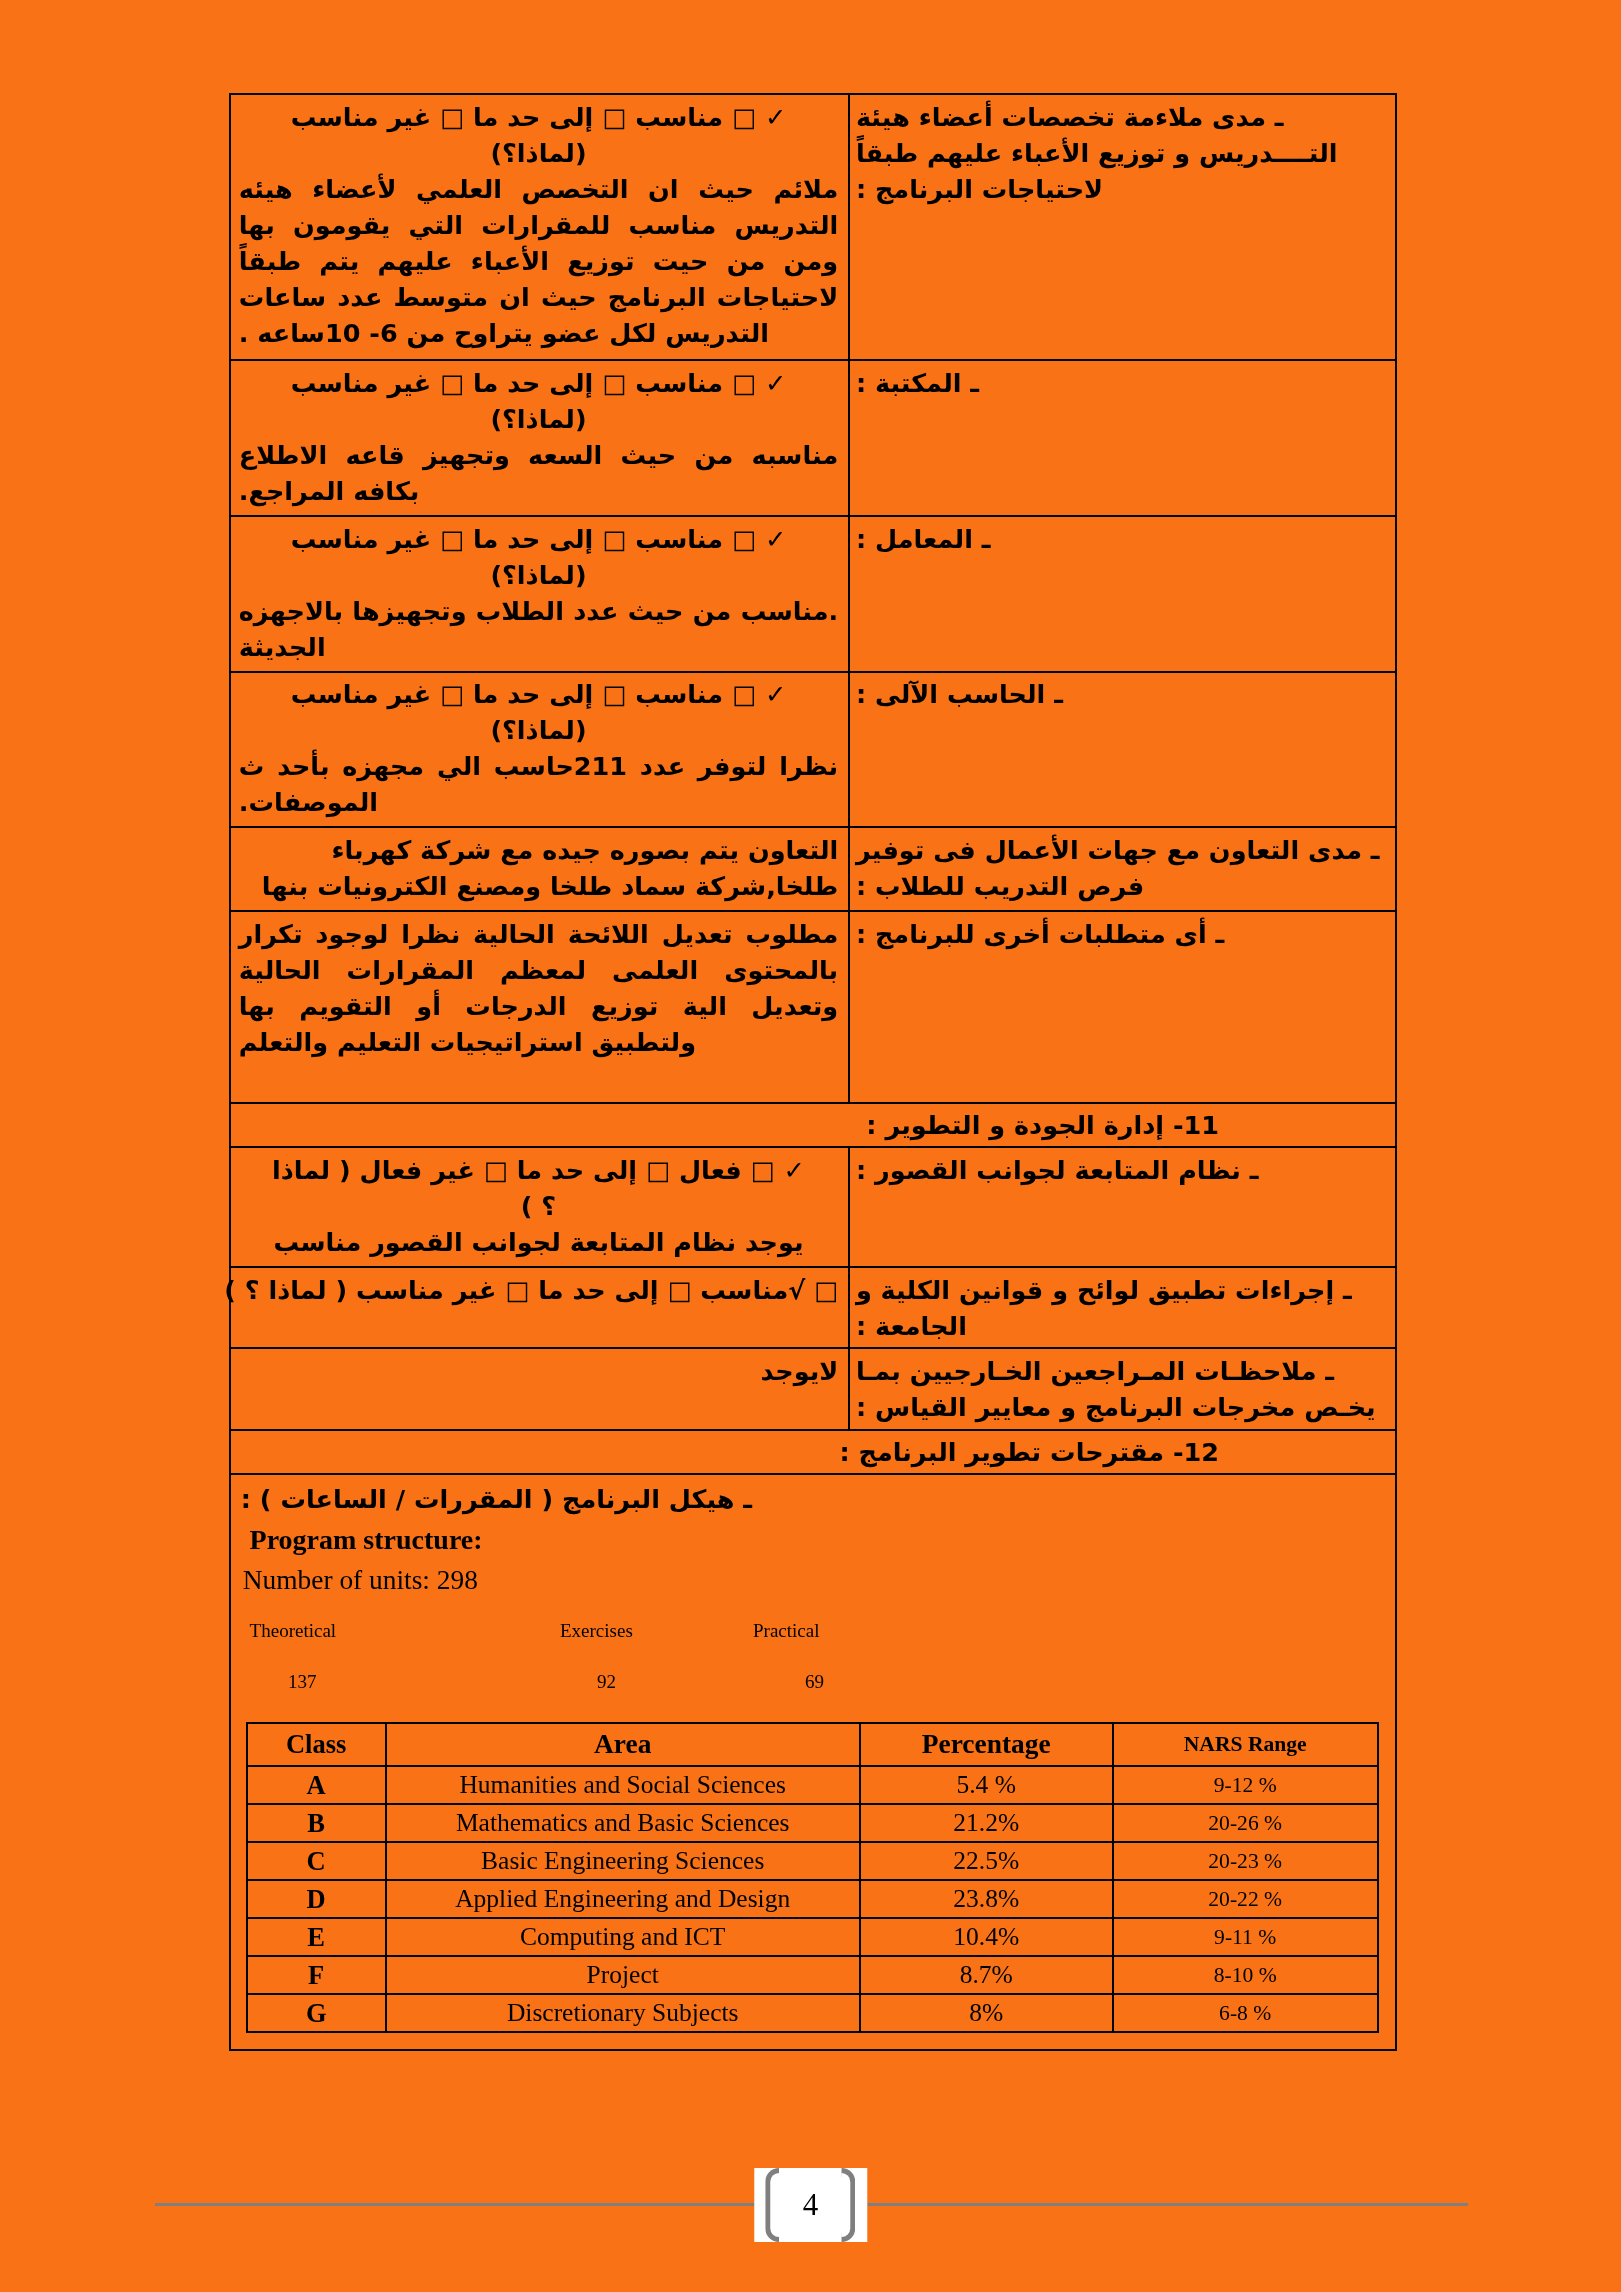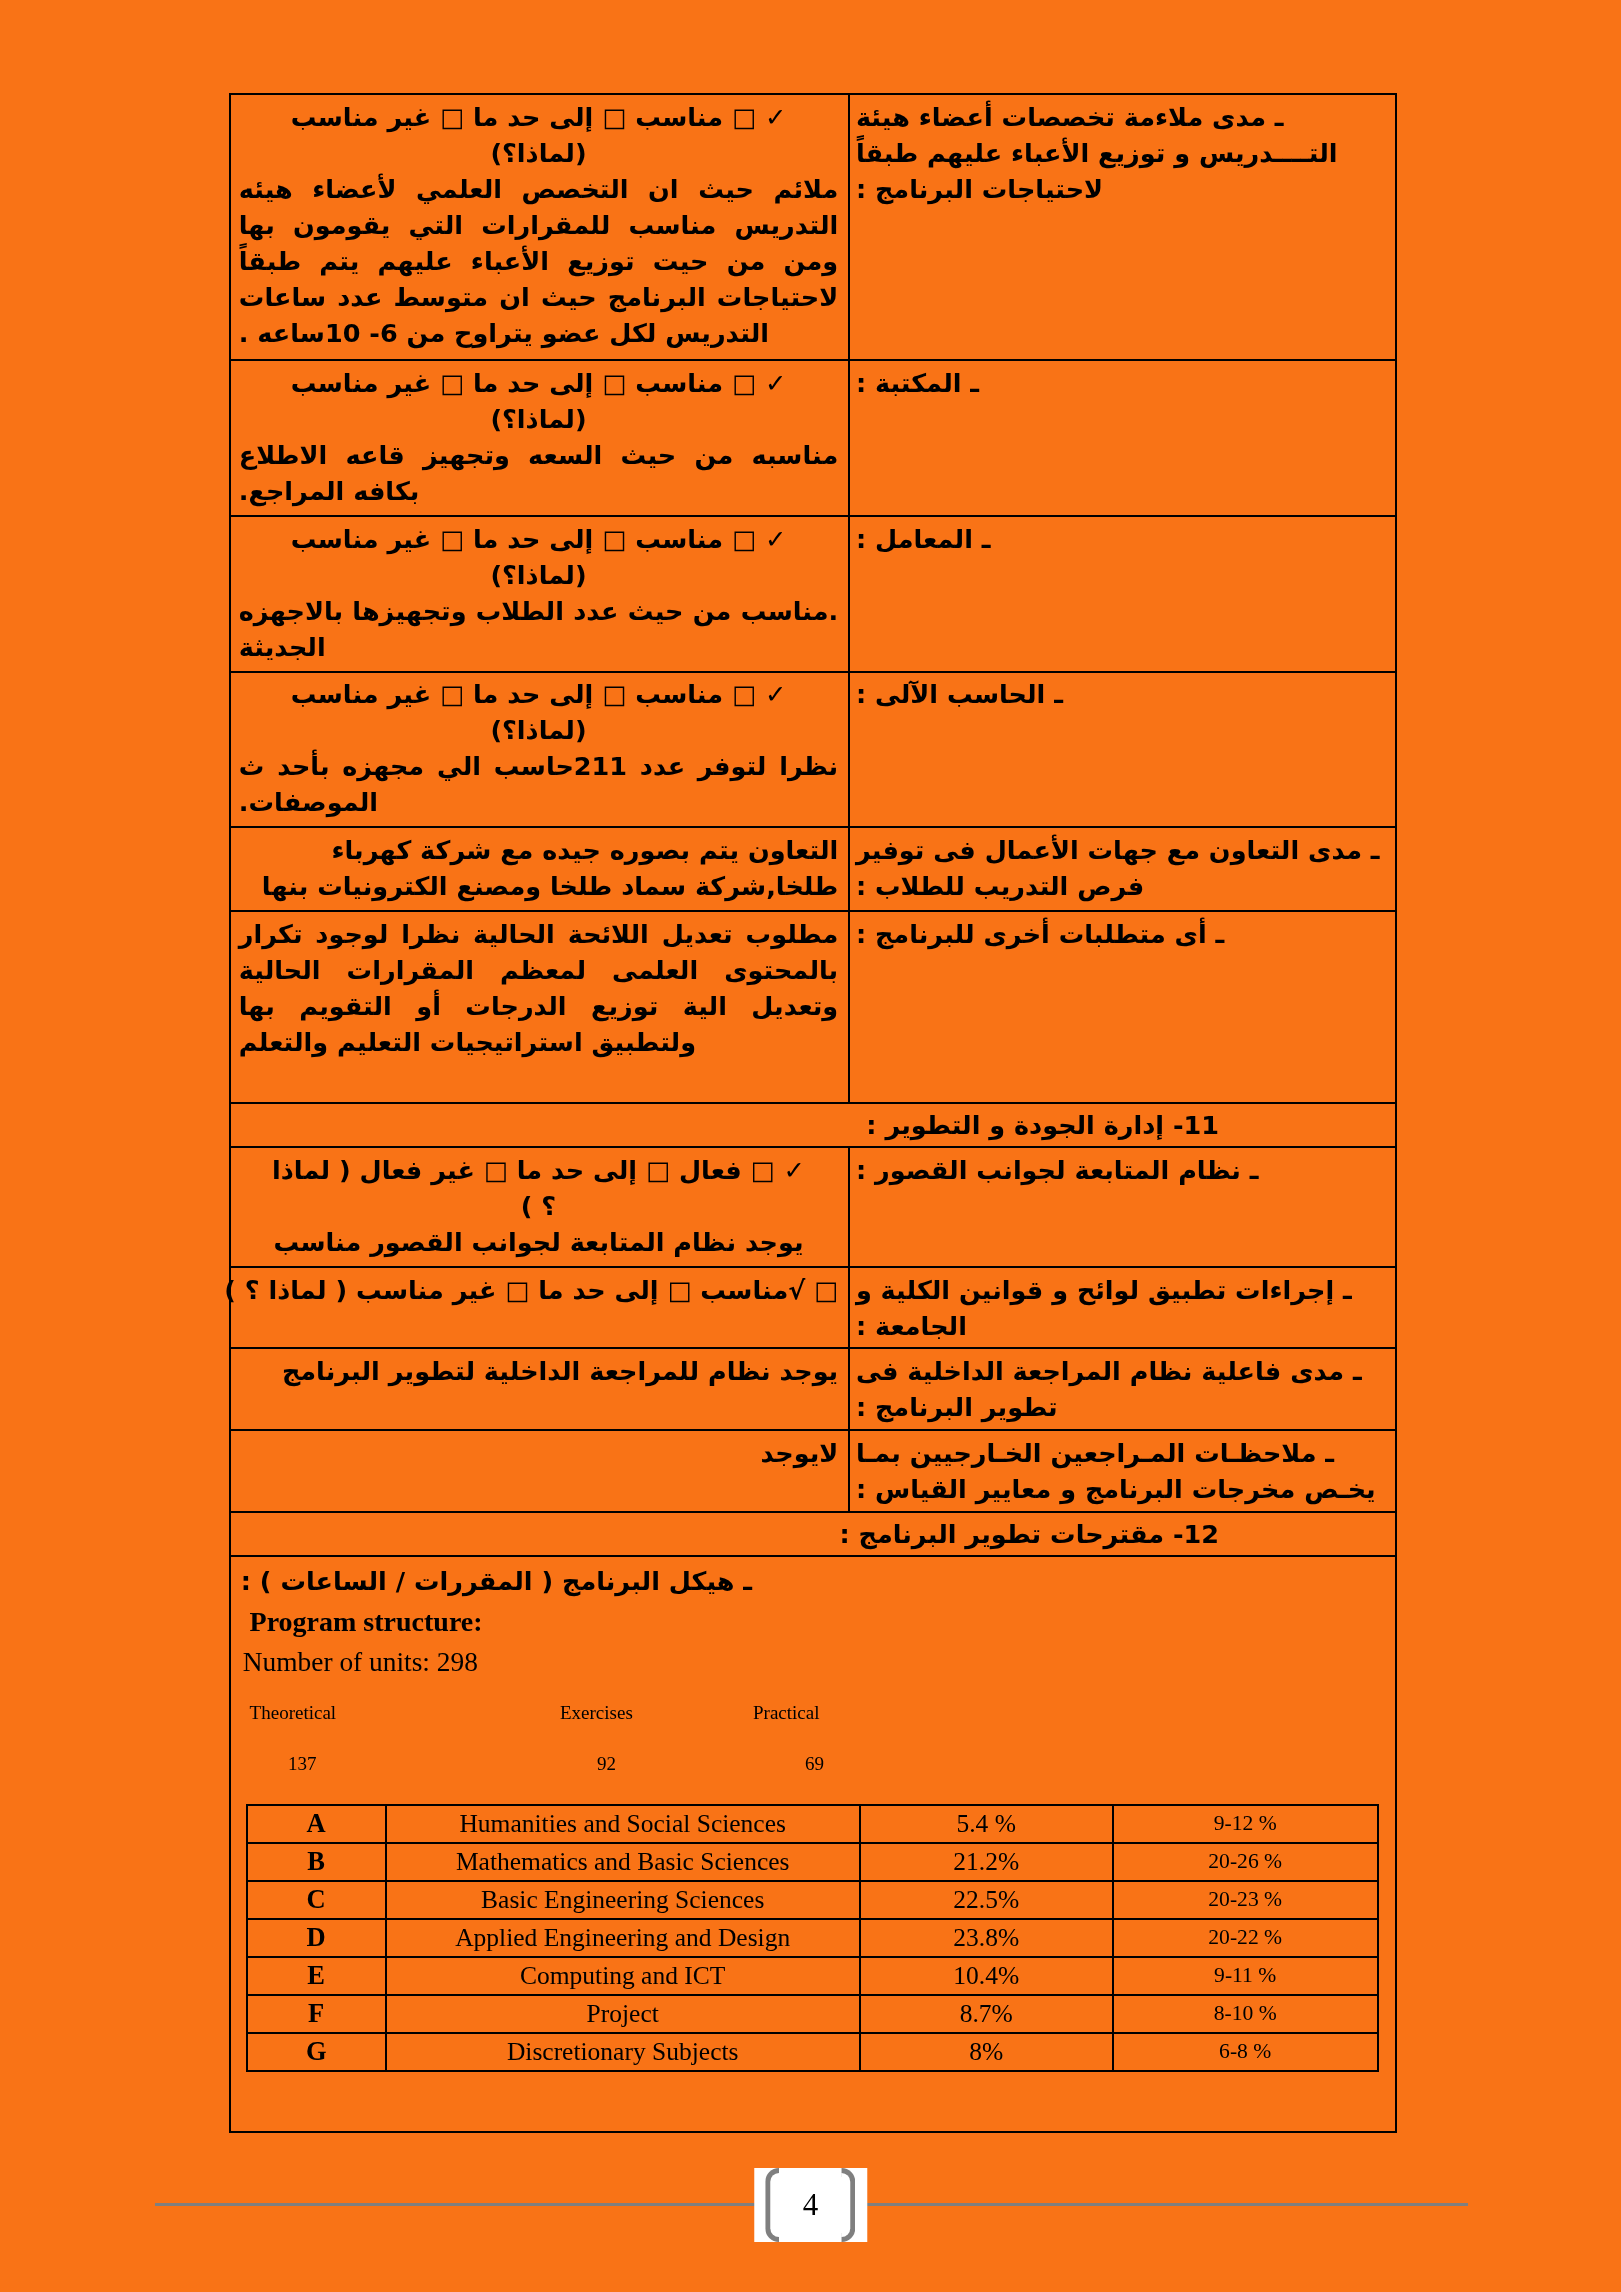--- a/index.html
+++ b/index.html
@@ -130,28 +130,20 @@
 
     <div class="trow" style="min-height:74px">
       <div class="cell-c">
         <div class="ar opts">□ √مناسب □ إلى حد ما □ غير مناسب ( لماذا ؟ )</div>
       </div>
       <div class="cell-l">
         <span class="ar">ـ إجراءات تطبيق لوائح و قوانين الكلية و الجامعة :</span>
       </div>
     </div>
 
-    <div class="trow" style="min-height:79px">
-      <div class="cell-c">
-        <div class="ar comment simple">يوجد  نظام للمراجعة الداخلية لتطوير البرنامج</div>
-      </div>
-      <div class="cell-l">
-        <span class="ar">ـ مدى فاعلية نظام المراجعة الداخلية فى تطوير البرنامج :</span>
-      </div>
-    </div>
 
     <div class="trow" style="min-height:70px">
       <div class="cell-c">
         <div class="ar comment simple">لايوجد</div>
       </div>
       <div class="cell-l">
         <span class="ar">ـ ملاحظـات المـراجعين الخـارجيين بمـا يخـص مخرجات البرنامج و معايير القياس :</span>
       </div>
     </div>
 
@@ -169,20 +161,26 @@
         <span style="left:522px">Practical</span>
       </div>
       <div class="en-vals" style="top:196px">
         <span style="left:57px">137</span>
         <span style="left:366px">92</span>
         <span style="left:574px">69</span>
       </div>
 
       <table class="ptable">
         <tbody>
+            <tr>
+          <th class="c-class">Class</th>
+          <th class="c-area">Area</th>
+          <th class="c-pct">Percentage</th>
+          <th class="c-nars">NARS Range</th>
+        </tr>
         <tr>
           <td class="c-class">A</td>
           <td class="c-area">Humanities and Social Sciences</td>
           <td class="c-pct">5.4 %</td>
           <td class="c-nars">9-12 %</td>
         </tr>
         <tr>
           <td class="c-class">B</td>
           <td class="c-area">Mathematics and Basic Sciences</td>
           <td class="c-pct">21.2%</td>

